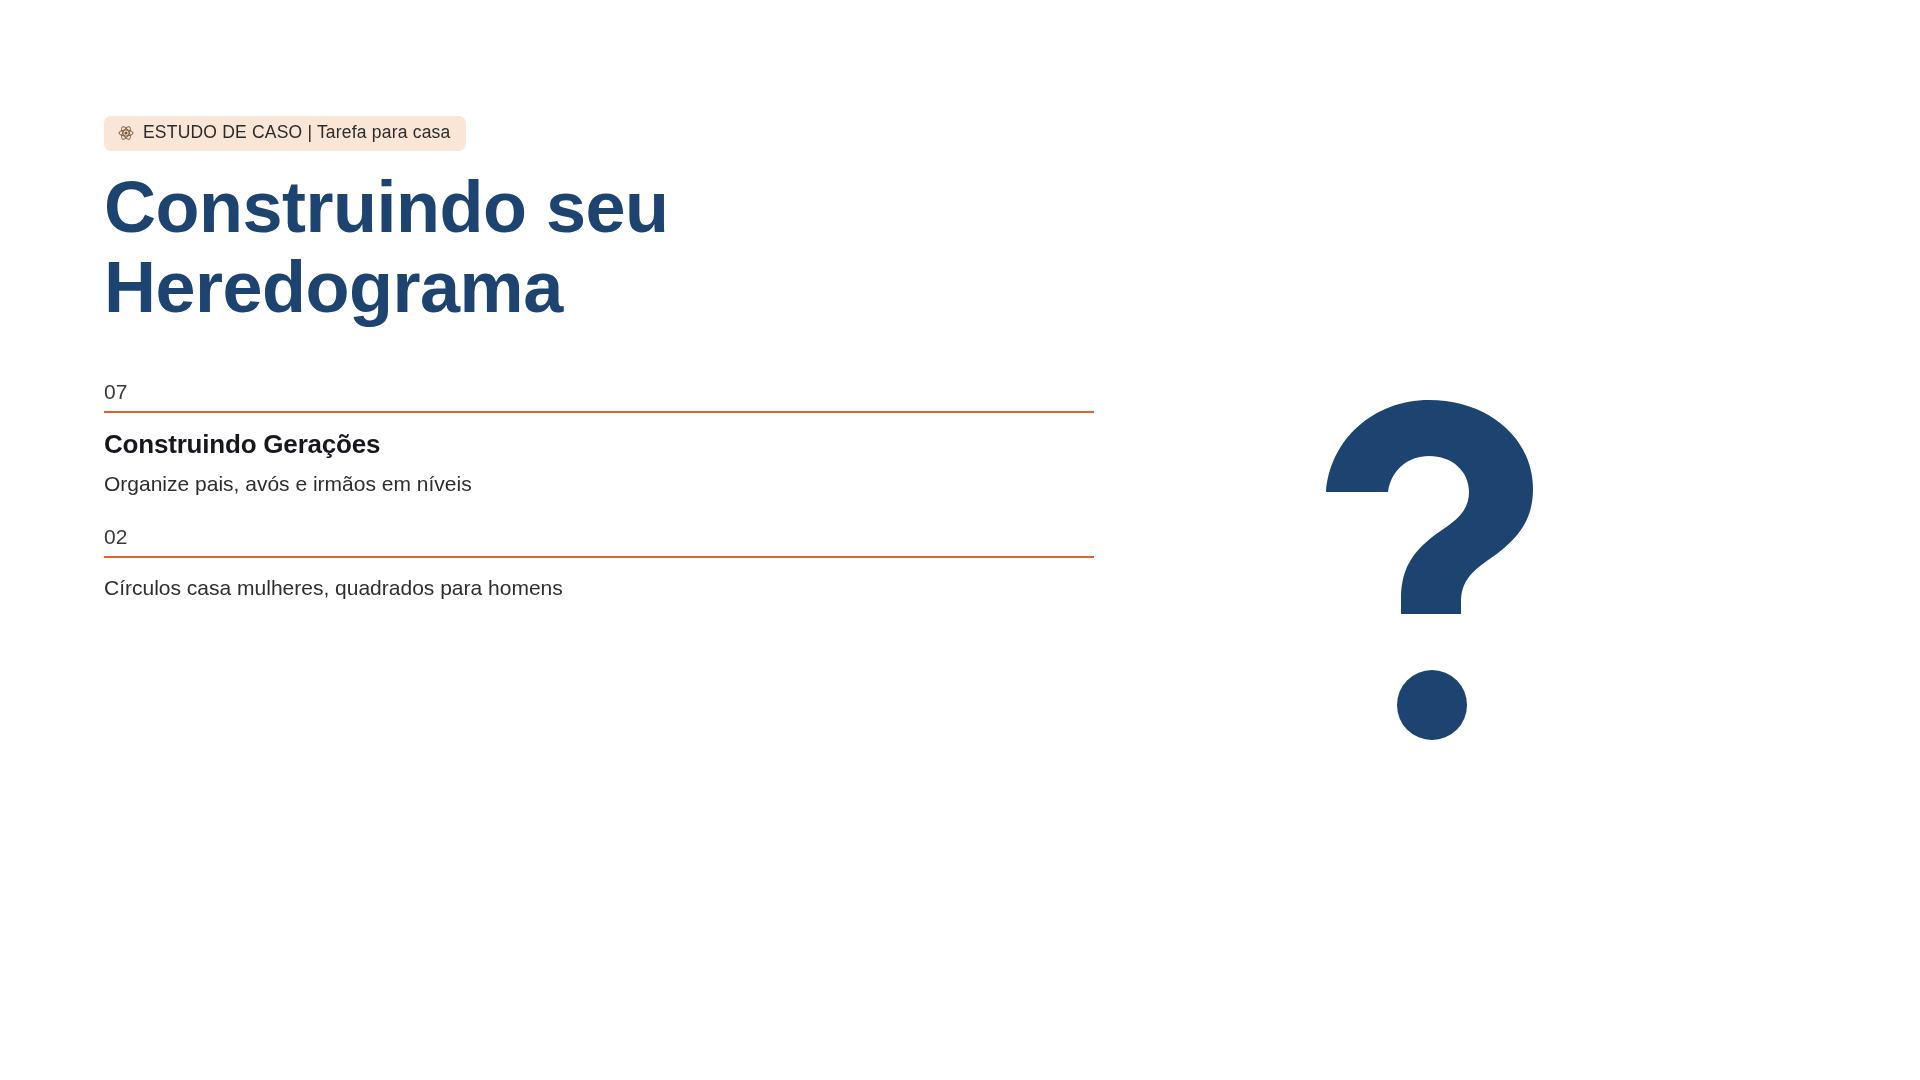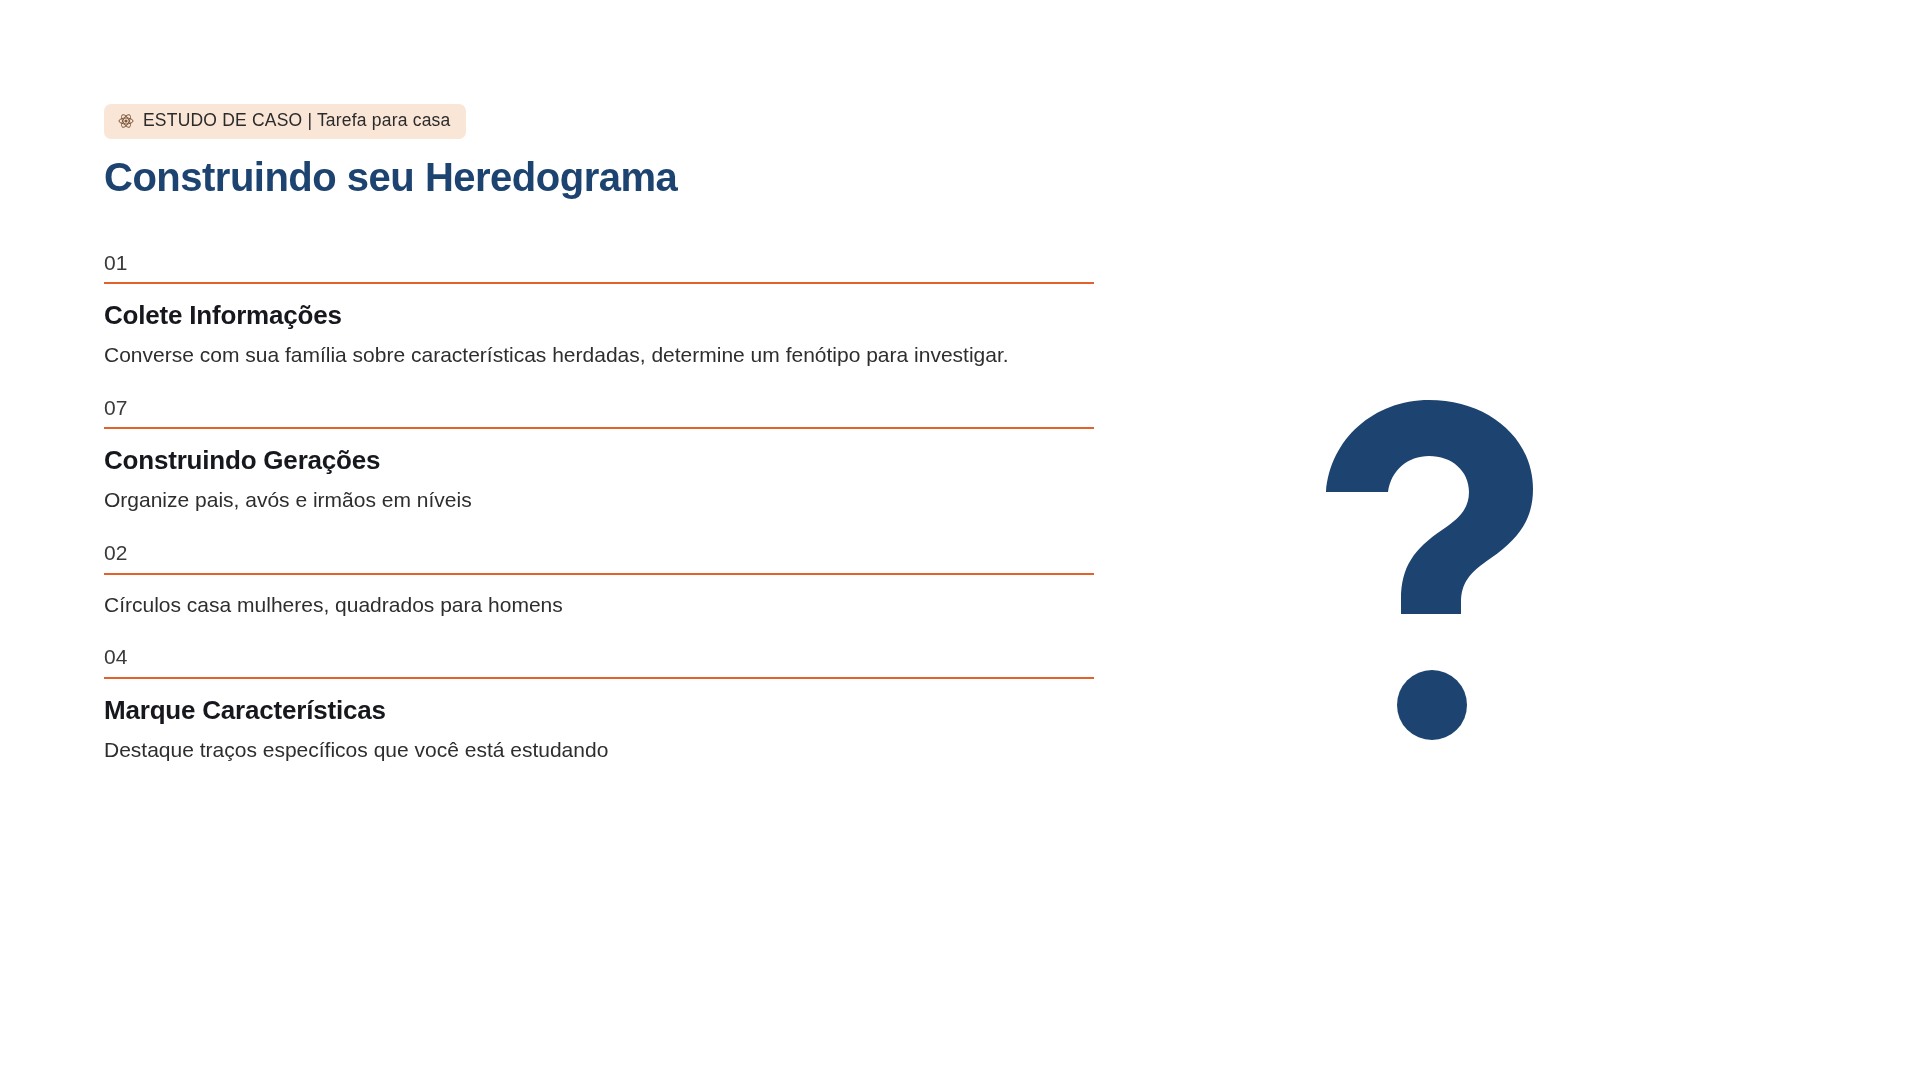--- a/index.html
+++ b/index.html
@@ -18,21 +18,21 @@
   }
   .slide {
     position: relative;
     width: 1920px;
     height: 1080px;
     box-sizing: border-box;
   }
   .content-col {
     position: absolute;
     left: 104px;
-    top: 104px;
+    top: 116px;
     width: 990px;
   }
   .eyebrow {
     display: inline-flex;
     align-items: center;
     gap: 9px;
     background: #fae6d7;
     color: #2b2b2b;
     border-radius: 7px;
     padding: 8px 16px 9px 14px;
@@ -47,21 +47,21 @@
     line-height: 16px;
     text-align: center;
     font-size: 15px;
     color: #7d5a3c;
   }
   .eyebrow .eyebrow-text {
     white-space: nowrap;
   }
   h1.title {
     margin: 16px 0 8px 0;
-    font-size: 40px;
+    font-size: 72px;
     line-height: 1.12;
     font-weight: 700;
     color: #1d4370;
     letter-spacing: -0.5px;
   }
   .steps {
     margin-top: 52px;
   }
   .step {
     margin-bottom: 26px;
@@ -119,46 +119,34 @@
           <circle cx="8" cy="8" r="1.6" fill="#7d5a3c"></circle>
         </svg>
       </span>
       <span class="eyebrow-text">ESTUDO DE CASO  |  Tarefa para casa</span>
     </div>
 
     <h1 class="title">Construindo seu Heredograma</h1>
 
     <div class="steps">
 
-      <div class="step">
-        <div class="step-num">01</div>
-        <div class="step-rule"></div>
-        <div class="step-title">Colete Informações</div>
-        <p class="step-desc">Converse com sua família sobre características herdadas, determine um fenótipo para investigar.</p>
-      </div>
 
       <div class="step">
         <div class="step-num">07</div>
         <div class="step-rule"></div>
         <div class="step-title">Construindo Gerações</div>
         <p class="step-desc">Organize pais, avós e irmãos em níveis</p>
       </div>
 
       <div class="step">
         <div class="step-num">02</div>
         <div class="step-rule"></div>
         <p class="step-desc">Círculos casa mulheres, quadrados para homens</p>
       </div>
 
-      <div class="step">
-        <div class="step-num">04</div>
-        <div class="step-rule"></div>
-        <div class="step-title">Marque Características</div>
-        <p class="step-desc">Destaque traços específicos que você está estudando</p>
-      </div>
 
     </div>
   </div>
 
   <div class="question-mark">
     <svg width="260" height="340" viewBox="0 0 260 340" aria-hidden="true">
       <path d="M129 0C74 0 30 39 26 92h62c3-22 20-36 41-36 23 0 40 15 40 36 0 16-9 26-27 38-28 19-41 37-41 69v15h60v-11c0-20 8-30 30-45 29-20 42-40 42-69C233 38 188 0 129 0z" fill="#1d4370"></path>
       <circle cx="132" cy="305" r="35" fill="#1d4370"></circle>
     </svg>
   </div>

